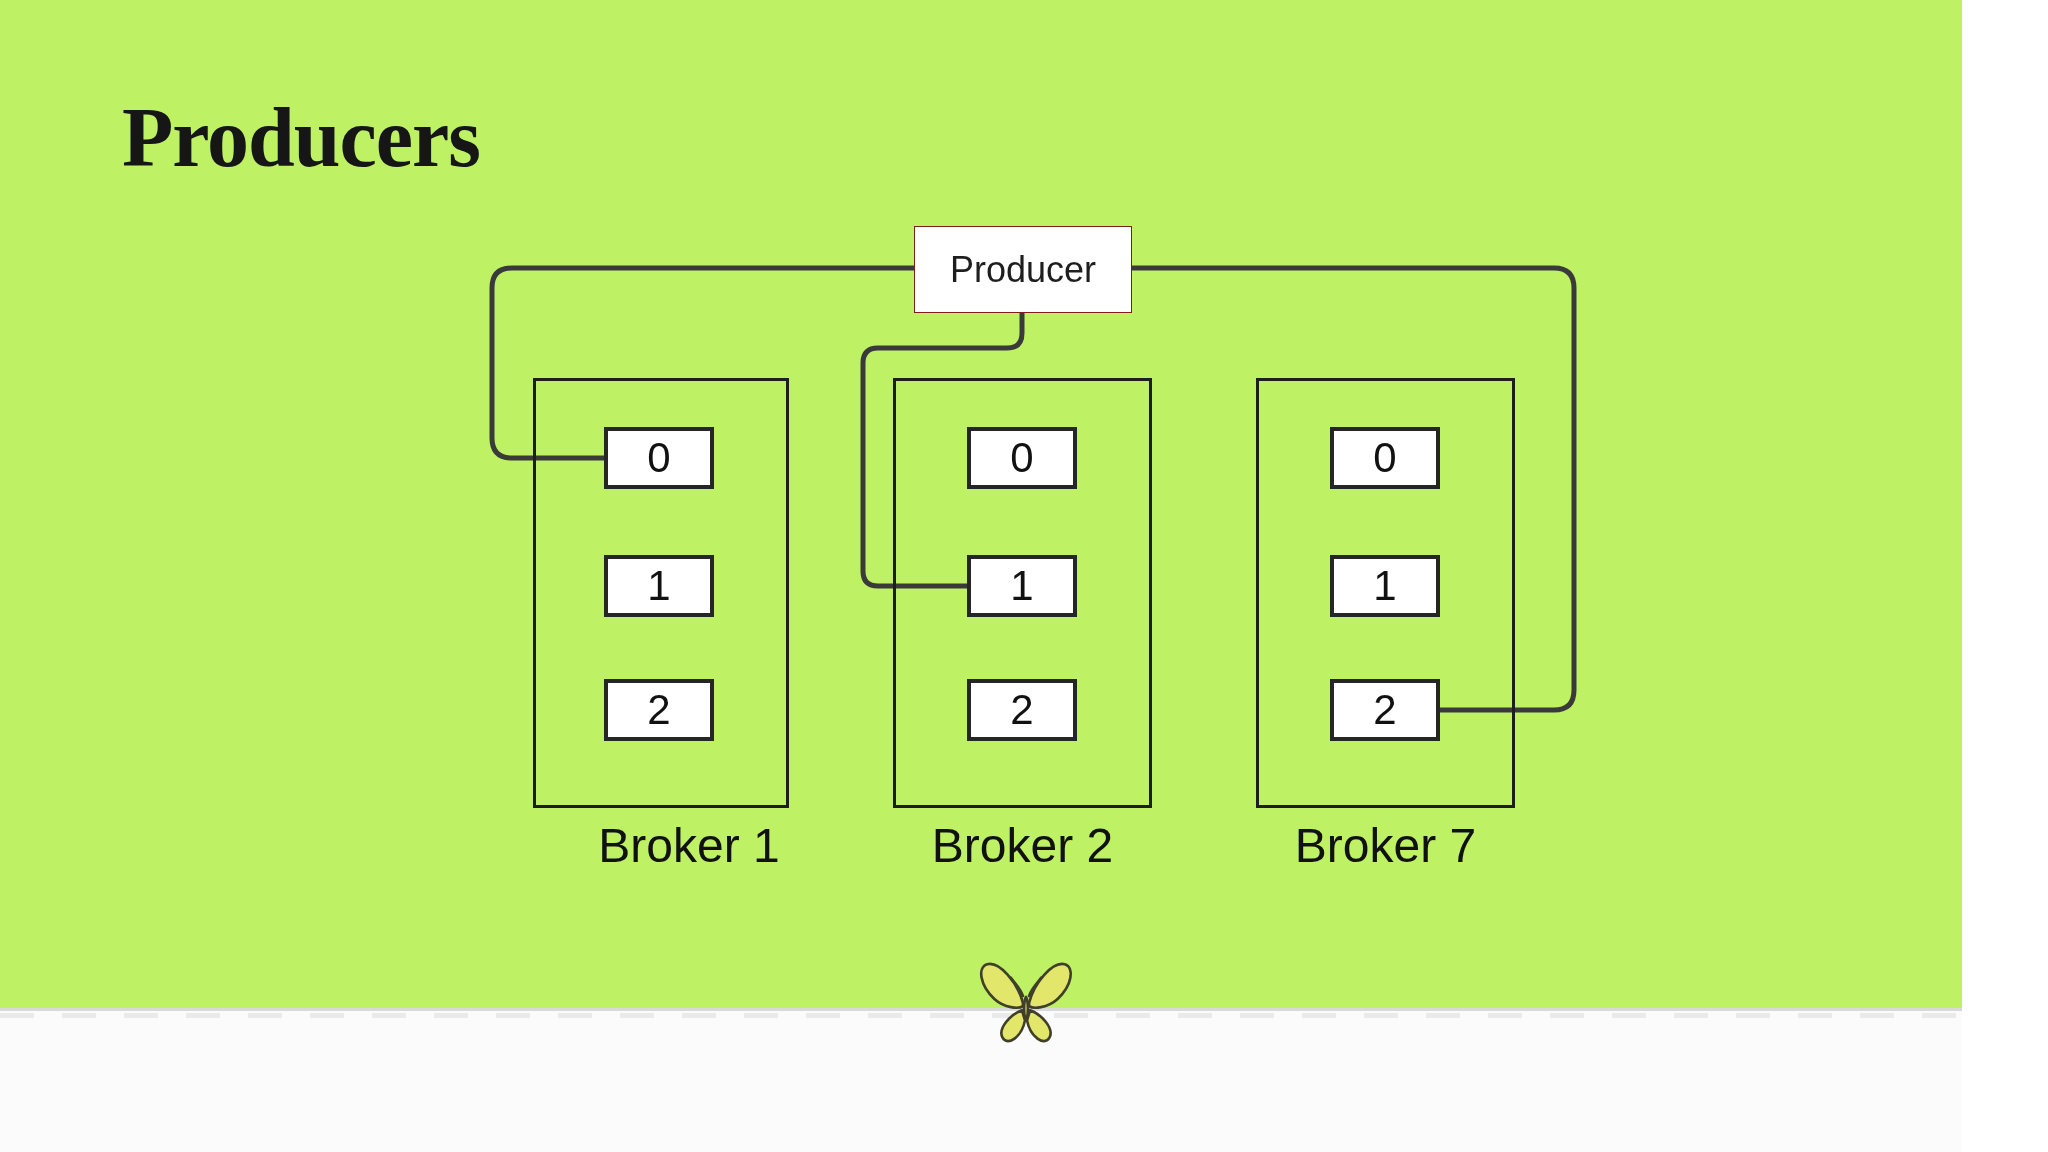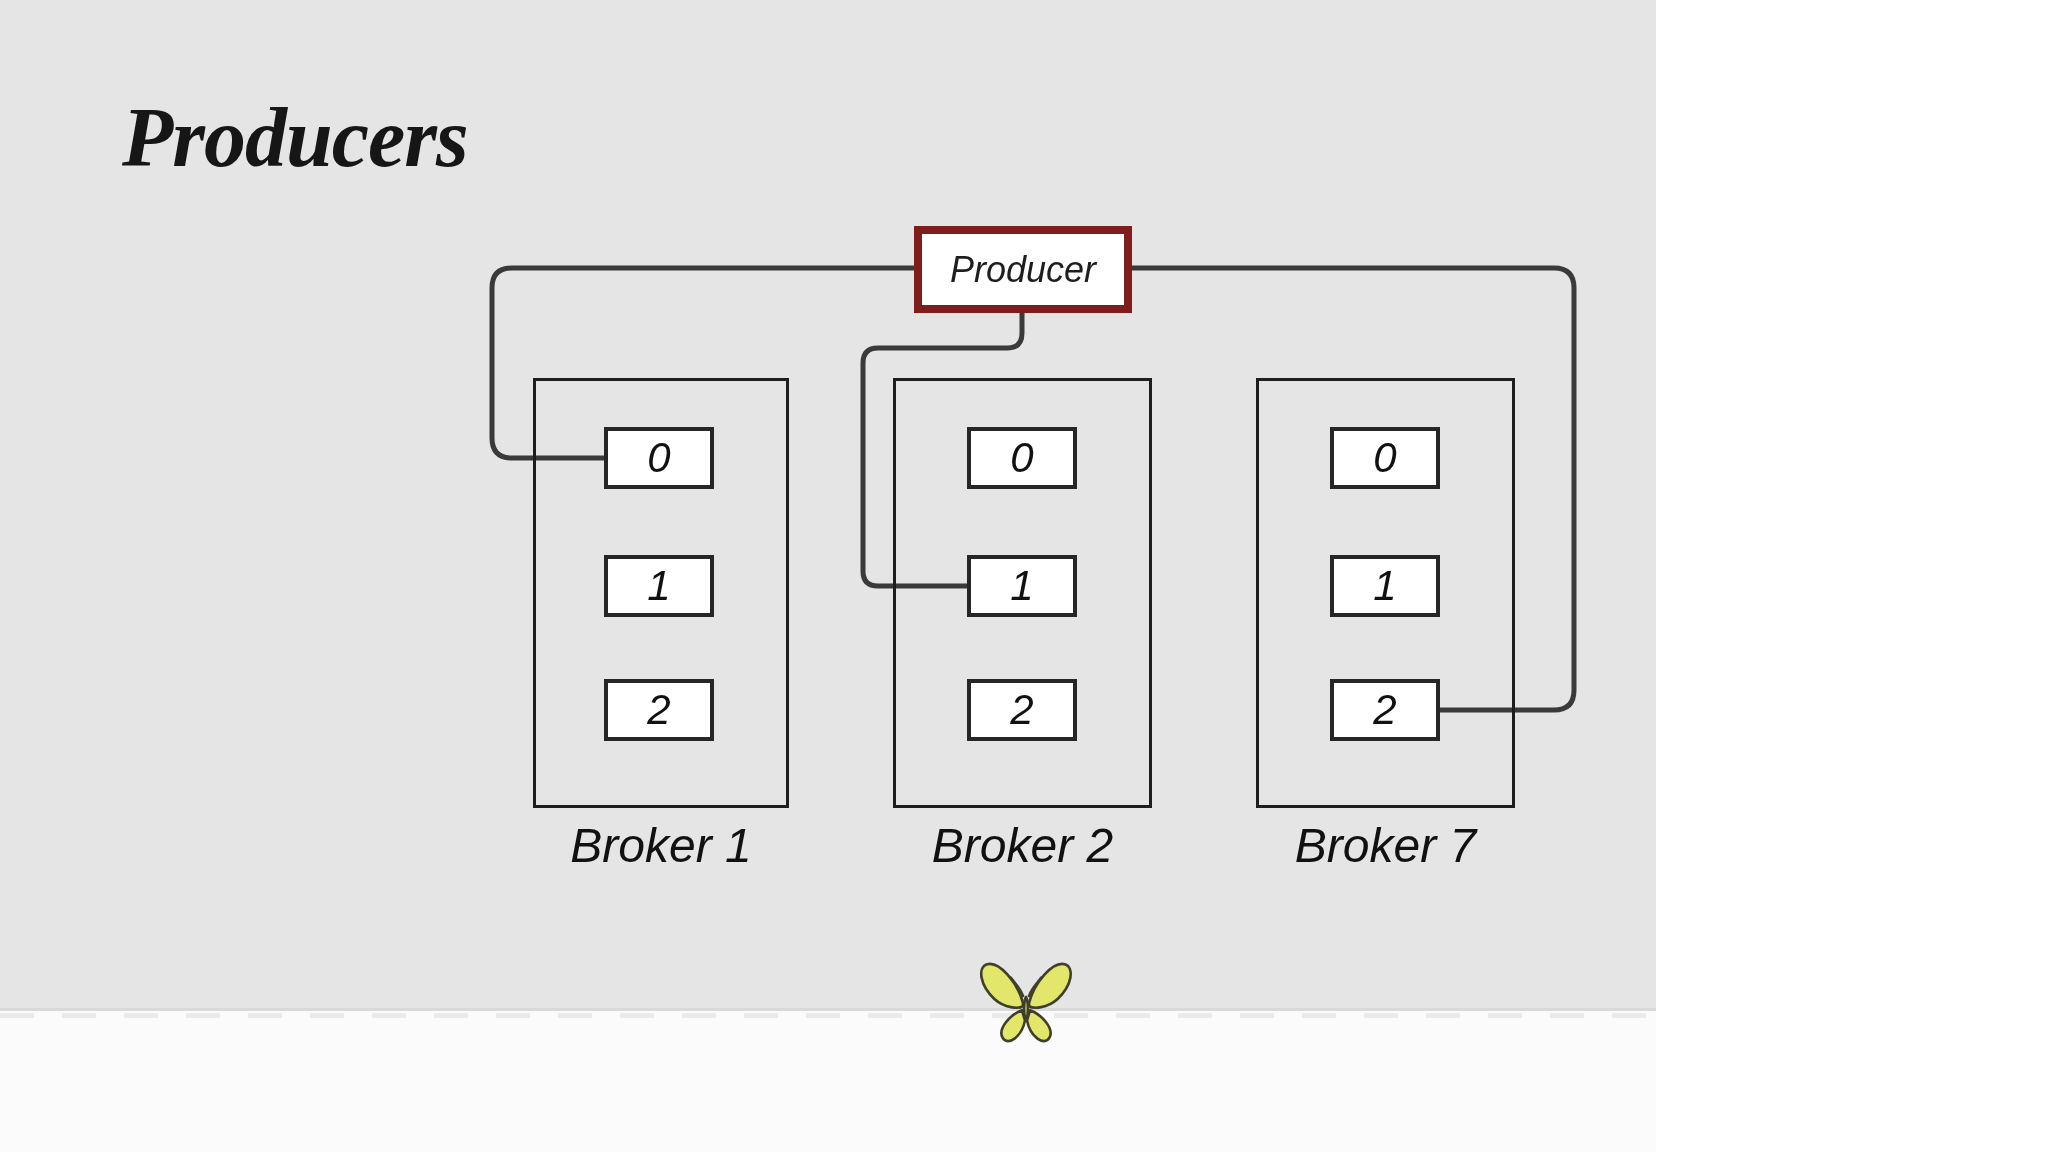--- a/index.html
+++ b/index.html
@@ -3,24 +3,23 @@
 <meta charset="utf-8">
 <style>
   html, body { margin: 0; padding: 0; }
   body {
     width: 2048px; height: 1152px;
     background: #ffffff;
     font-family: "Liberation Sans", sans-serif;
   }
   .stage {
     position: relative;
-    width: 1656px; height: 1152px;
-    background: #e5e5e5;
+    width: 1962px; height: 1152px;
+    background: #bef264;
     overflow: hidden;
-    font-style: italic;
   }
   .page-title {
     position: absolute;
     left: 122px; top: 96px;
     font-family: "Liberation Serif", serif;
     font-weight: 700;
     font-size: 84px;
     line-height: 1;
     letter-spacing: -1px;
     color: #161616;
@@ -29,21 +28,21 @@
   .connector-layer {
     position: absolute; left: 0; top: 0;
     width: 2048px; height: 1152px;
     pointer-events: none;
   }
   .producer-box {
     position: absolute;
     left: 914px; top: 226px;
     width: 218px; height: 87px;
     box-sizing: border-box;
-    border: 8px solid #7f1d1d;
+    border: 1px solid #7f1d1d;
     background: #ffffff;
     display: flex; align-items: center; justify-content: center;
     font-size: 36px; color: #1e1e1e;
   }
   .broker-box {
     position: absolute;
     top: 378px; height: 430px;
     box-sizing: border-box;
     border: 3px solid #1e1e1e;
     background: transparent;
@@ -66,21 +65,21 @@
   .row-0 { top: 427px; }
   .row-1 { top: 555px; }
   .row-2 { top: 679px; }
   .broker-label {
     position: absolute;
     top: 818px;
     font-size: 48px;
     color: #111111;
     text-align: center;
   }
-  .label-1 { left: 533px; width: 256px; text-align: center; }
+  .label-1 { left: 561px; width: 256px; text-align: center; }
   .label-2 { left: 893px; width: 259px; }
   .label-3 { left: 1256px; width: 259px; }
   .footer-area {
     position: absolute;
     left: 0; top: 1011px;
     width: 2048px; height: 141px;
     background: #fbfbfb;
   }
   .divider {
     position: absolute;

